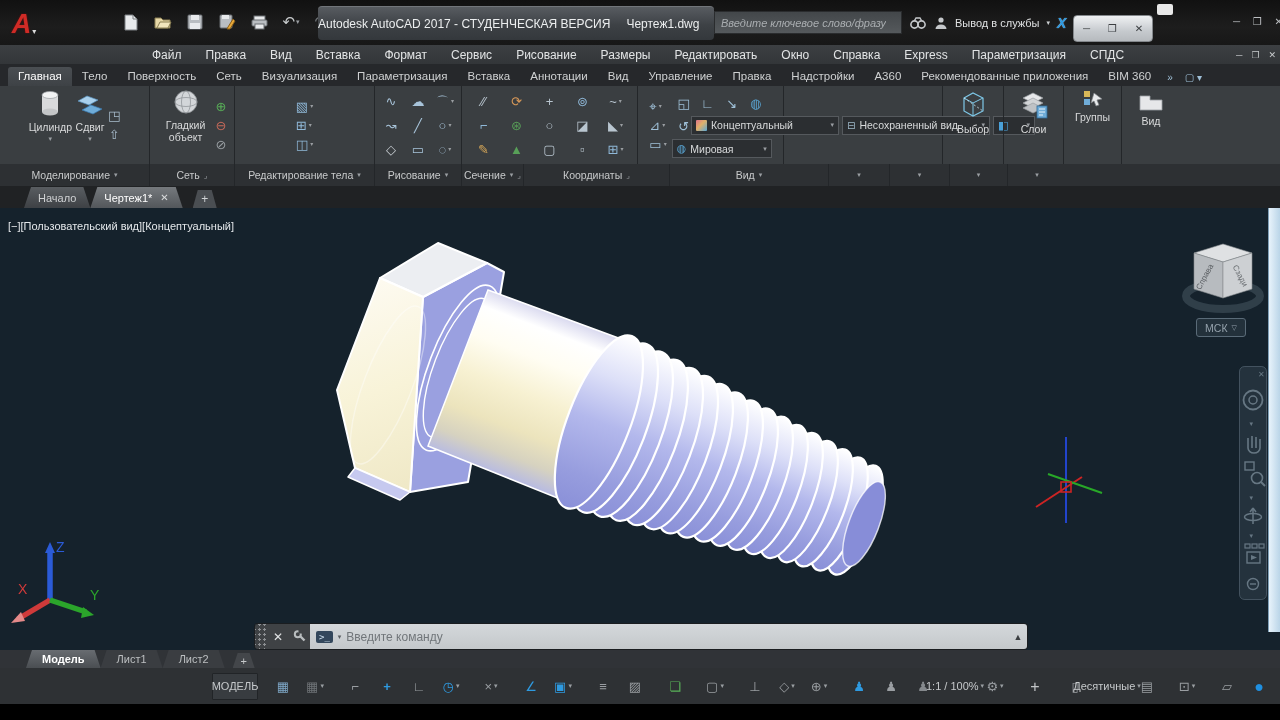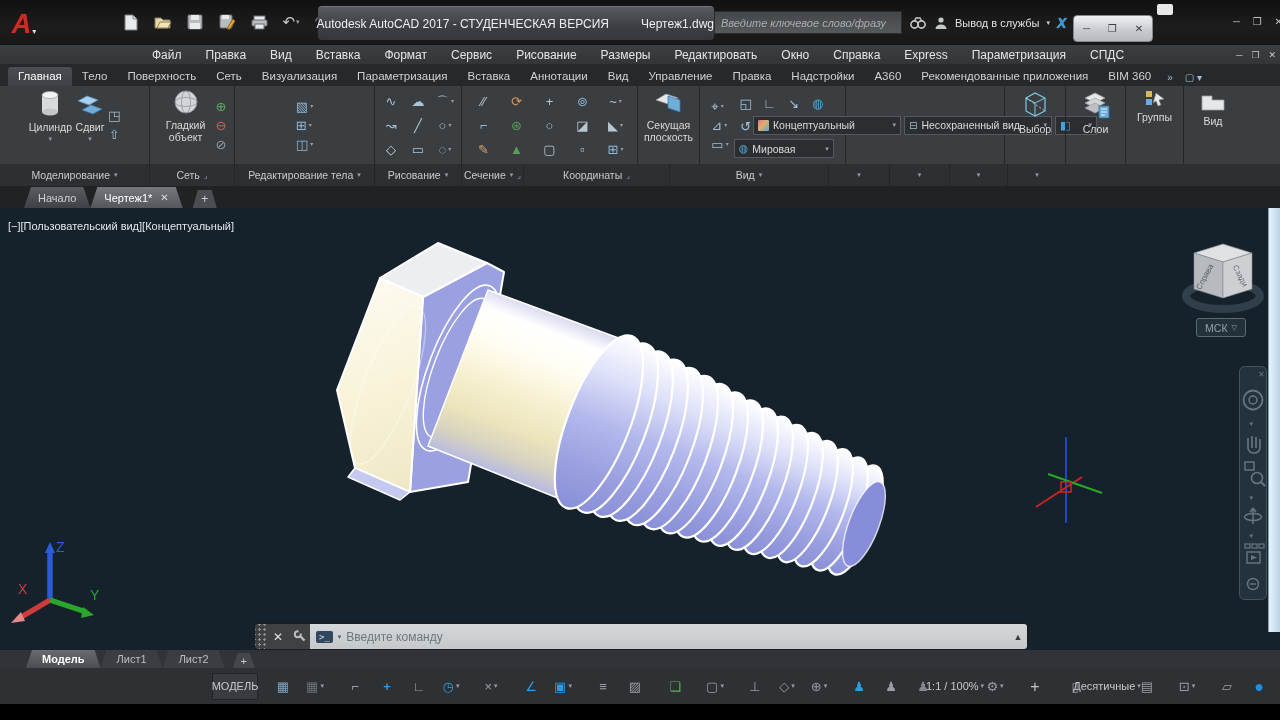--- a/index.html
+++ b/index.html
@@ -11,21 +11,21 @@
   #appbtn{left:4px;top:4px;width:40px;height:40px;display:flex;align-items:center;justify-content:center;cursor:pointer;}
   #appbtn .a{font-size:27px;font-weight:bold;color:#cf2b26;text-shadow:0 0 2px #6a0f0c;font-style:italic;}
   #appbtn .dd{color:#ddd;font-size:8px;margin-left:1px;margin-top:14px;}
   #qat{left:118px;top:7px;height:30px;display:flex;align-items:center;gap:6px;}
   .qatb{width:26px;height:26px;display:flex;align-items:center;justify-content:center;color:#c9ccce;font-size:15px;}
   .qatb svg{display:block;}
   .qatb .dd{font-size:7px;color:#9a9ea2;margin-left:1px;}
   .dim{opacity:.45;}
   #titlepill{left:318px;top:6px;width:396px;height:33px;border-radius:4px;
     background:linear-gradient(#585c61,#3d4145 55%,#34383c);border-top:1px solid #72767b;
-    display:flex;align-items:center;justify-content:flex-end;color:#eceeef;font-size:12px;white-space:nowrap;gap:16px;}
+    display:flex;align-items:center;justify-content:flex-start;color:#eceeef;font-size:12px;white-space:nowrap;}
   #infocenter{left:714px;top:9px;height:27px;display:flex;align-items:center;gap:7px;color:#dfe1e2;font-size:11px;}
   #icsearch{width:188px;height:23px;background:linear-gradient(#43474a,#55595c);border:1px solid #2a2c2e;
     display:flex;align-items:center;padding:0 6px;box-sizing:border-box;}
   #icsearch span{font-style:italic;color:#a9adb0;font-size:11px;white-space:nowrap;overflow:hidden;}
   .icico{display:flex;align-items:center;}
   #xlogo{color:#2e9ae0;font-weight:bold;font-style:italic;font-size:14px;text-shadow:0 0 1px #bfe0ff;}
   #helpico{width:15px;height:15px;border-radius:50%;background:radial-gradient(#fff,#cfd6dd);color:#2a6fd0;
     font-weight:bold;font-size:10px;display:flex;align-items:center;justify-content:center;}
   .ddw{color:#cfd2d4;font-size:7px;}
   #winctr{left:1073px;top:15px;width:78px;height:25px;border-radius:4px;border:1px solid #84888c;
@@ -405,29 +405,20 @@
           </span>
           <span class="sico">
             <span style="color: rgb(185, 198, 208);">▫</span>
           </span>
           <span class="sico">
             <span style="color: rgb(143, 184, 216);">⊞</span>
             <span class="dd">▾</span>
           </span>
         </div>
     </div>
-    <div class="panel" style="width:62px">
-      <div class="bigbtn">
-        <svg width="34" height="30">
-            <path d="M4 12 L14 6 L26 10 L16 16 Z" fill="#e6e7e9" stroke="#9a9ea2" stroke-width="0.7"></path>
-            <path d="M16 8 L28 12 L28 24 L16 20 Z" fill="#6facd8" stroke="#3a7ab0" stroke-width="0.8"></path>
-          </svg>
-        <span class="lbl" style="width:58px">Секущая плоскость</span>
-      </div>
-    </div>
     <div class="panel" style="width:146px;gap:5px">
       <div class="sidecol" id="coordleft" style="align-items:flex-start">
           <span class="sico">
             <span style="color: rgb(159, 192, 216);">⌖</span>
             <span class="dd">▾</span>
           </span>
           <span class="sico">
             <span style="color: rgb(159, 192, 216);">⊿</span>
             <span class="dd">▾</span>
           </span>

